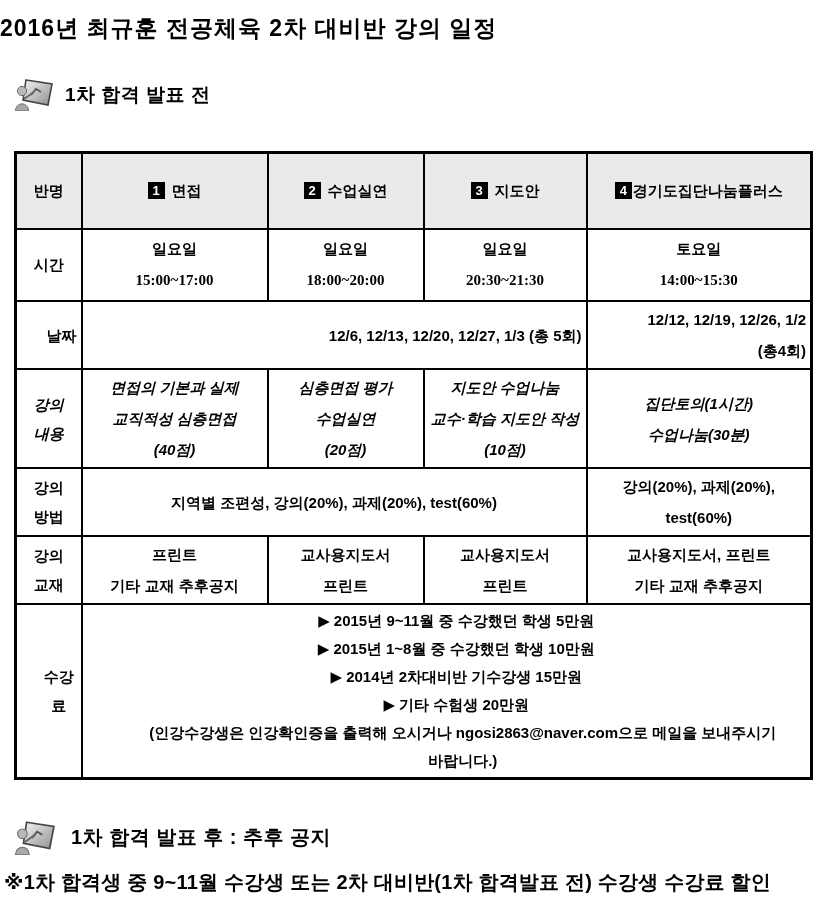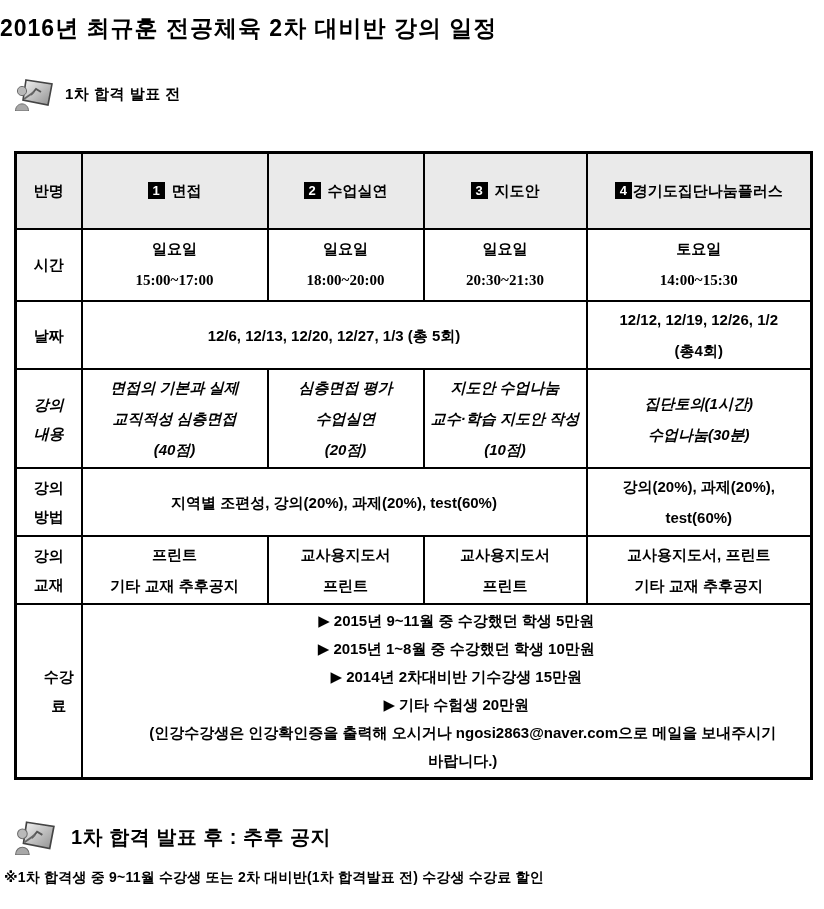--- a/index.html
+++ b/index.html
@@ -8,21 +8,21 @@
     font-family:"Liberation Sans","DejaVu Sans",sans-serif;
     font-weight:700;overflow:hidden;
   }
   .page{position:relative;width:824px;height:909px;}
   .title{
     margin:0;padding-top:13px;
     font-size:23px;letter-spacing:1px;font-weight:700;
   }
   .section-heading{
     display:flex;align-items:center;gap:11px;
-    margin:34px 0 0 14px;font-size:15px;letter-spacing:0.5px;
+    margin:34px 0 0 14px;font-size:19px;letter-spacing:0.5px;
   }
   .section-heading.s2{margin-top:40px;font-size:20px;gap:15px;text-align:center;}
   .icon-wrap{flex:0 0 auto;line-height:0;}
   table.schedule{
     margin:40px 0 0 14px;width:796px;
     border-collapse:collapse;table-layout:fixed;
     border:3px solid #000;
   }
   table.schedule th,table.schedule td{
     border:2px solid #000;text-align:center;vertical-align:middle;
@@ -30,30 +30,30 @@
   }
   thead th{background:#eaeaea;height:70px;font-size:16px;}
   .badge{
     display:inline-block;min-width:17px;height:17px;line-height:17px;
     background:#000;color:#fff;font-size:13px;text-align:center;
     margin-right:7px;vertical-align:1px;
   }
   th.no-gap .badge{margin-right:1px;}
   .cell{white-space:pre-line;line-height:31px;}
   tr.r-time td{height:66px;font-family:Liberation Serif, serif;}
-  tr.r-date td{height:60px;}
+  tr.r-date td{height:60px;text-align:right;}
   tr.r-content td{height:92px;font-style:italic;}
   tr.r-method td{height:60px;}
   tr.r-material td{height:60px;}
   tr.r-fee td{height:163px;padding-left:24px;}
   td.rowlabel{white-space:pre-line;line-height:29px;font-size:15px;}
   td.fee-cell{text-align:left;padding-left:12px;padding-right:10px;}
   .fee-line{line-height:28px;white-space:pre-line;}
   .fee-note{line-height:28px;white-space:pre-line;padding-left:13px;}
-  .footnote{margin:14px 0 0 4px;font-size:14px;letter-spacing:0.2px;}
+  .footnote{margin:14px 0 0 4px;font-size:20px;letter-spacing:0.2px;}
 </style>
 </head>
 <body>
 
 <div class="page">
 
   <h1 class="title">2016년 최규훈 전공체육 2차 대비반 강의 일정</h1>
 
   <div class="section-heading">
     <span class="icon-wrap">

